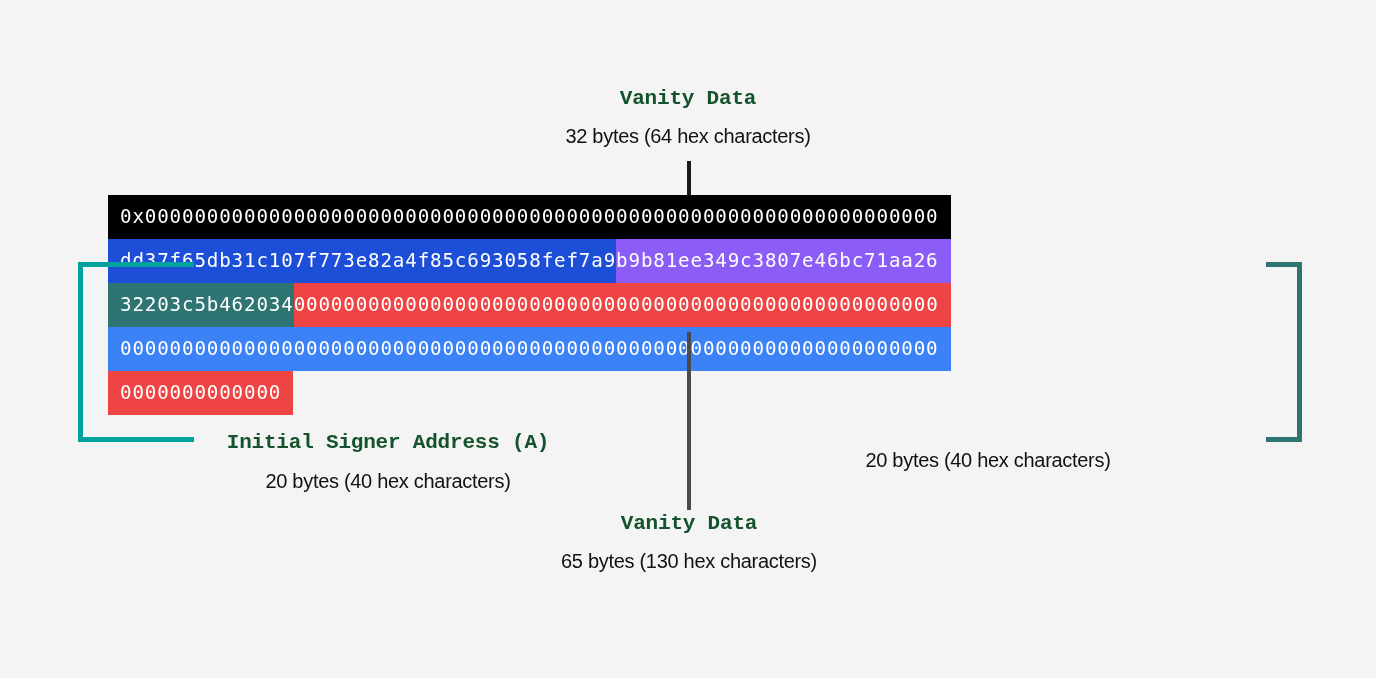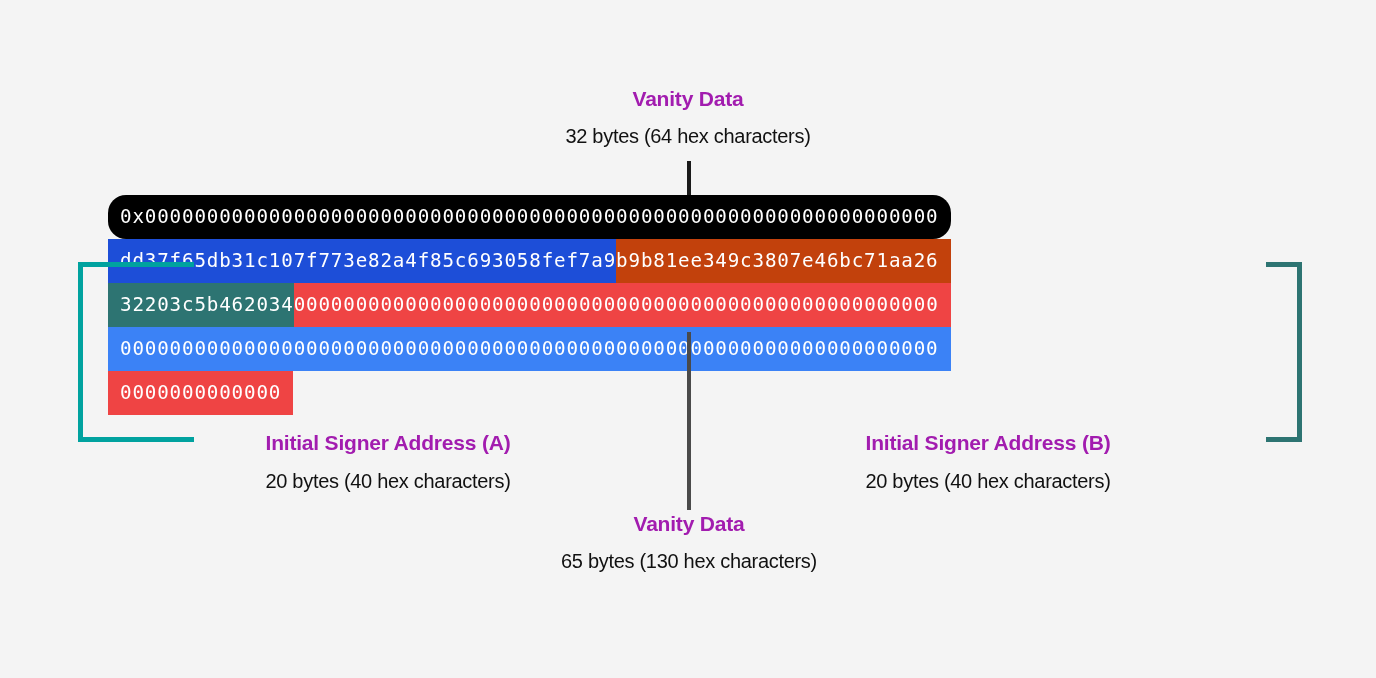--- a/index.html
+++ b/index.html
@@ -20,24 +20,25 @@
     inset: 0;
   }
 
   
   .abs { position: absolute; }
 
   
   .lbl-title {
     font-size: 21px;
     font-weight: bold;
-    color: #a21caf;
+    color: #14532d;
     letter-spacing: -0.2px;
     white-space: nowrap;
     line-height: 1;
+    font-family: Liberation Mono, monospace;
   }
   .lbl-sub {
     font-size: 20px;
     font-weight: normal;
     color: #111111;
     letter-spacing: -0.3px;
     white-space: nowrap;
     line-height: 1;
   }
   .center-group { text-align: center; }
@@ -58,21 +59,21 @@
   .seg {
     font-family: "DejaVu Sans Mono", monospace;
     font-size: 19.2px;
     letter-spacing: 0.85px;
     color: #ffffff;
     white-space: pre;
     height: 44px;
     line-height: 44px;
     display: inline-block;
   }
-  .seg-black   { background: #000000; border-radius: 18px; }
+  .seg-black   { background: #000000; }
   .seg-teal    { background: #00a29f; }
   .seg-dteal   { background: #2d7472; }
   .seg-gray    { background: #6e6e6e; }
 
   
   .pad-l { padding-left: 12px; }
   .pad-r { padding-right: 12px; }
 
   
   .vline-top {
@@ -131,21 +132,21 @@
   <div class="vline-top"></div>
 
   <div class="hexwrap">
 
     <div class="hexrow">
       <span class="seg seg-black pad-l pad-r" style="background-color: rgb(0, 0, 0); color: rgb(255, 255, 255);">0x0000000000000000000000000000000000000000000000000000000000000000</span>
     </div>
 
     <div class="hexrow">
       <span class="seg seg-teal pad-l" style="background-color: #1d4ed8; color: rgb(255, 255, 255);">dd37f65db31c107f773e82a4f85c693058fef7a9</span>
-      <span class="seg seg-dteal pad-r" style="background-color: #c2410c; color: rgb(255, 255, 255);">b9b81ee349c3807e46bc71aa26</span>
+      <span class="seg seg-dteal pad-r" style="background-color: #8b5cf6; color: rgb(255, 255, 255);">b9b81ee349c3807e46bc71aa26</span>
     </div>
 
     <div class="hexrow">
       <span class="seg seg-dteal pad-l" style="background-color: rgb(45, 116, 114); color: rgb(255, 255, 255);">32203c5b462034</span>
       <span class="seg seg-gray pad-r" style="background-color: #ef4444; color: rgb(255, 255, 255);">0000000000000000000000000000000000000000000000000000</span>
     </div>
 
     <div class="hexrow">
       <span class="seg seg-gray pad-l pad-r" style="background-color: #3b82f6; color: rgb(255, 255, 255);">000000000000000000000000000000000000000000000000000000000000000000</span>
     </div>
@@ -159,21 +160,20 @@
   <div class="bracket bracket-left" style="border-left-color: rgb(0, 162, 159); border-top-color: rgb(0, 162, 159); border-bottom-color: rgb(0, 162, 159);"></div>
 
   <div class="bracket bracket-right" style="border-right-color: rgb(45, 116, 114); border-top-color: rgb(45, 116, 114); border-bottom-color: rgb(45, 116, 114);"></div>
 
   <div class="abs center-group" style="left:190px; top:432px; width:396px;">
     <div class="lbl-title">Initial Signer Address (A)</div>
     <div class="lbl-sub" style="margin-top:18px;">20 bytes (40 hex characters)</div>
   </div>
 
   <div class="abs center-group" style="left:790px; top:432px; width:396px;">
-    <div class="lbl-title">Initial Signer Address (B)</div>
     <div class="lbl-sub" style="margin-top:18px;">20 bytes (40 hex characters)</div>
   </div>
 
   <div class="vline-bottom"></div>
 
   <div class="abs center-group" style="left:439px; top:513px; width:500px;">
     <div class="lbl-title">Vanity Data</div>
     <div class="lbl-sub" style="margin-top:17px;">65 bytes (130 hex characters)</div>
   </div>
 

